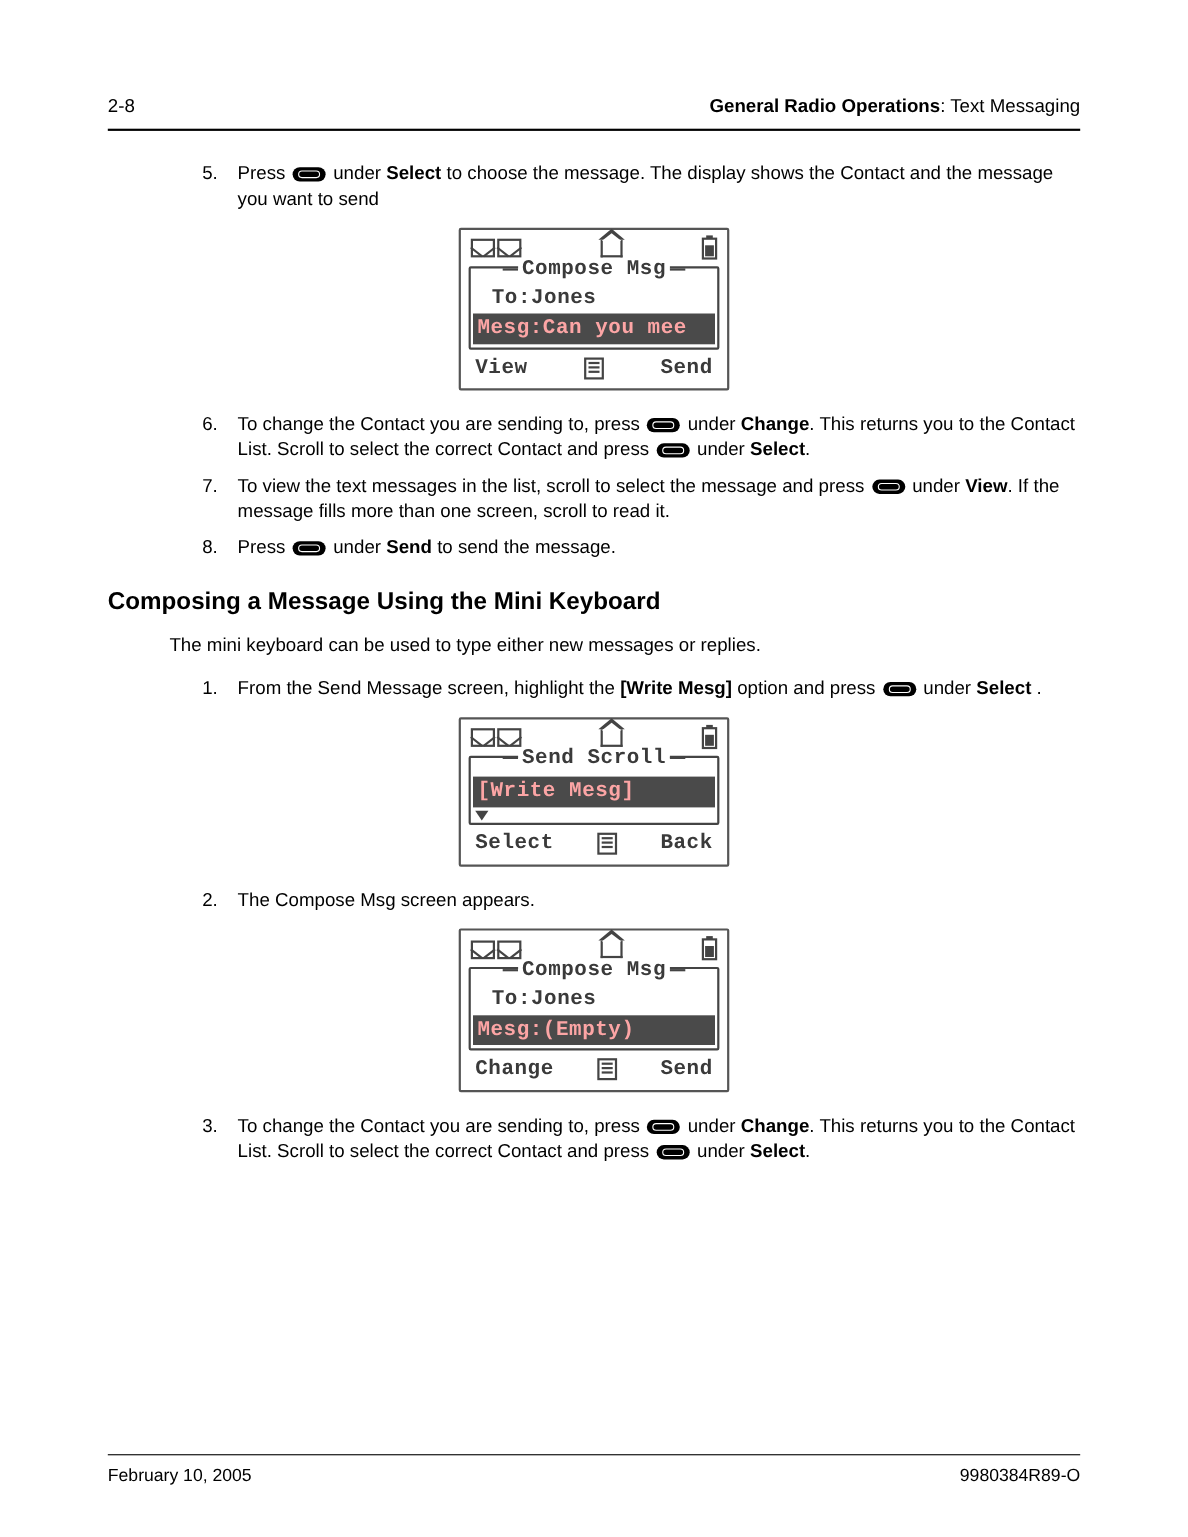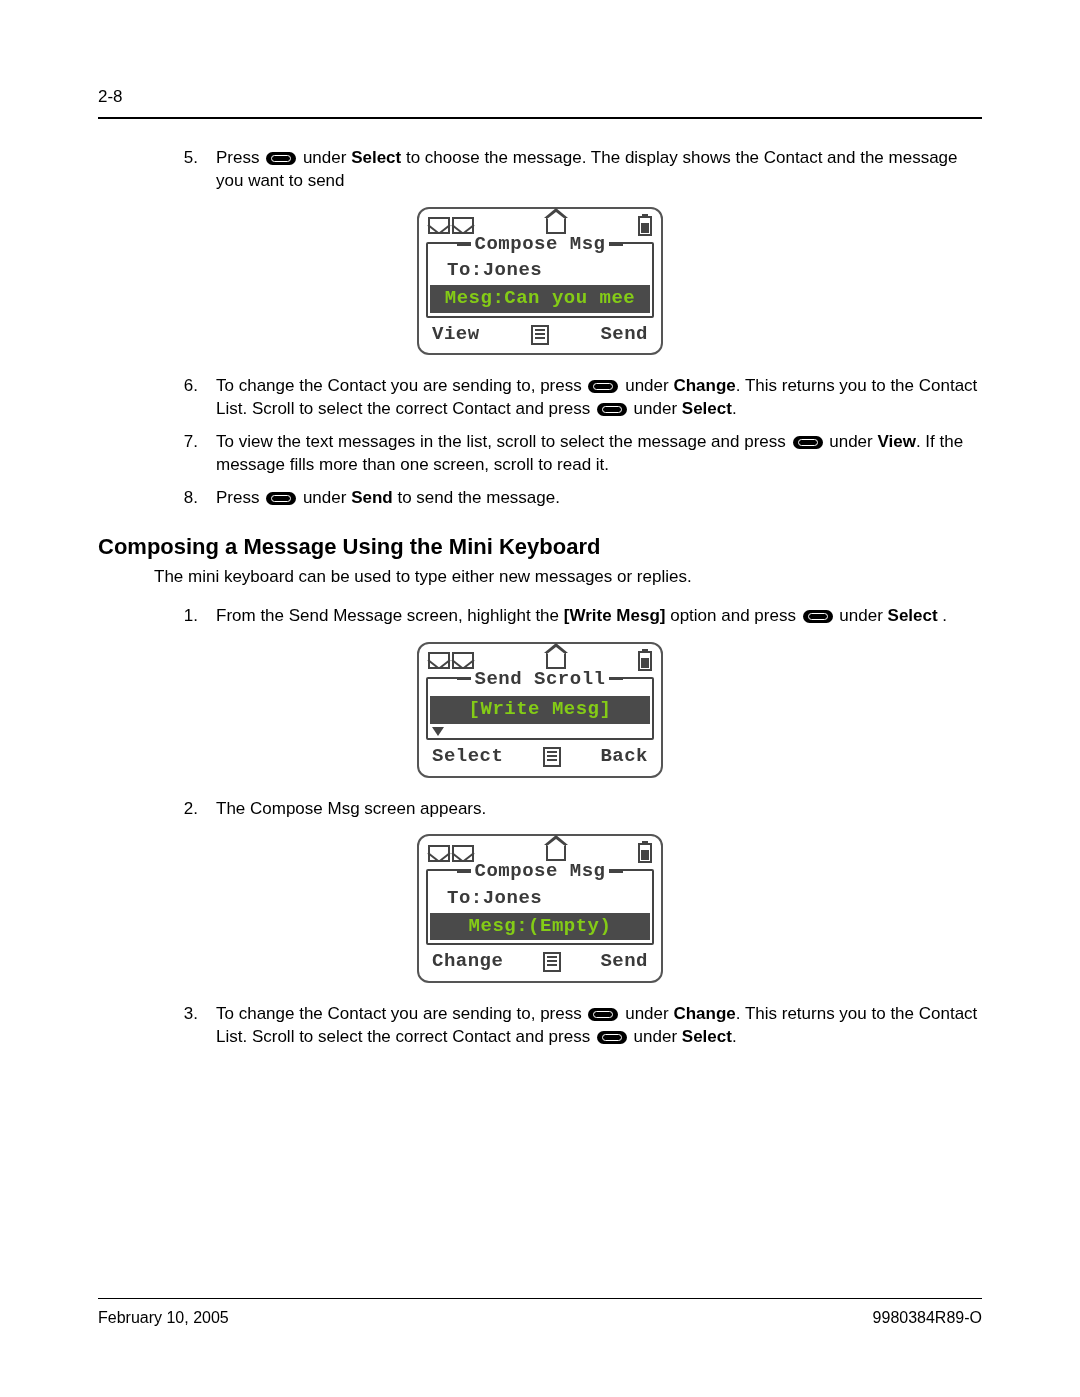--- a/index.html
+++ b/index.html
@@ -41,21 +41,21 @@
   ol.steps > li .num {
     min-width: 24px;
     text-align: right;
   }
   ol.steps > li .body {
     flex: 1;
   }
   .section-title {
     font-weight: bold;
     font-size: 22px;
-    margin: 22px 0 4px 0;
+    margin: 22px 0 14px 0;
   }
   .intro {
     margin: 0 0 16px 56px;
   }
   .softkey-btn {
     display: inline-block;
     width: 30px;
     height: 13px;
     background: #000;
     border-radius: 7px;
@@ -69,21 +69,21 @@
     left: 5px; right: 5px; top: 3px; bottom: 3px;
     border: 1.5px solid #fff;
     border-radius: 4px;
   }
   b { font-weight: bold; }
 
   
   .lcd {
     width: 228px;
     border: 2px solid #555;
-    border-radius: 12px;
+    border-radius: 2px;
     margin: 14px auto 20px auto;
     padding: 7px 7px 4px 7px;
     font-family: "Courier New", monospace;
     font-weight: bold;
     color: #3a3a3a;
     font-size: 19px;
     letter-spacing: 0.5px;
     background: #fff;
   }
   .lcd-status {
@@ -128,54 +128,57 @@
     margin-top: 4px;
   }
   .lcd-title-row {
     display: flex; align-items: center; justify-content: center;
     margin-top: -12px;
   }
   .lcd-title-row .dash { flex:0 0 14px; height:2px; background:#444; }
   .lcd-title-row .title { background:#fff; padding:0 4px; white-space: pre; }
   .lcd-line { padding: 1px 19px; white-space: pre; }
   .lcd-line.inv {
-    background: #4a4a4a; color: #84cc16;
-    margin: 0 2px 3px 2px; padding: 1px 4px; text-align: center;
+    background: #4a4a4a; color: #fca5a5;
+    margin: 0 2px 3px 2px; padding: 1px 4px;
   }
   .lcd-softkeys {
     display: flex; justify-content: space-between; align-items: center;
     padding: 4px 6px 2px 6px;
   }
   .lcd-menu-icon {
     width: 14px; height: 16px; border: 2px solid #444; position: relative;
   }
   .lcd-menu-icon::before {
     content:""; position:absolute; left:2px; right:2px; top:2px; height:2px; background:#444;
     box-shadow: 0 4px 0 #444, 0 8px 0 #444;
   }
   .lcd .arrow-down {
     width:0; height:0; border-left:6px solid transparent; border-right:6px solid transparent;
     border-top:9px solid #444; margin: 2px 0 2px 4px;
   }
 
   .footer {
     position: absolute;
-    bottom: 68px;
+    bottom: 44px;
     left: 98px; right: 98px;
   }
   .footer .hr-thin { border-top: 1.5px solid #000; margin-bottom: 8px; }
   .footer .row { display:flex; justify-content: space-between; font-size: 16px; }
 </style>
 </head>
 <body>
 
 <div class="page">
 
   <div class="top-header">
     <span>2-8</span>
+    <span class="right">
+      <b>General Radio Operations</b><span>: Text Messaging</span>
+    </span>
   </div>
   <div class="hr-thick"></div>
 
   <ol class="steps">
     <li>
       <span class="num">5.</span>
       <span class="body">
         <span>Press </span><span class="softkey-btn"></span><span> under </span><b>Select</b><span> to choose the message. The display shows the Contact and the message you want to send</span>
       </span>
     </li>

